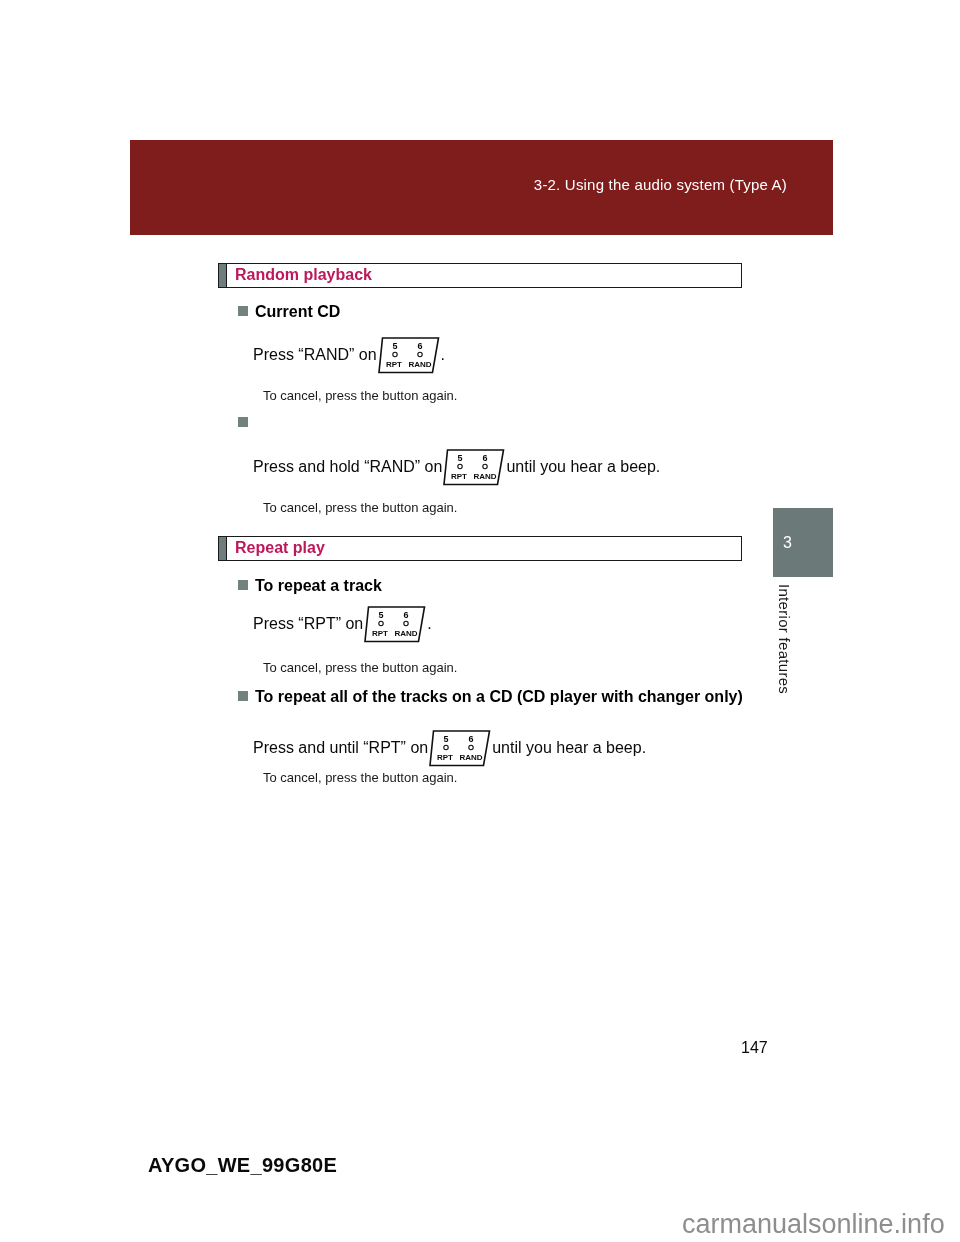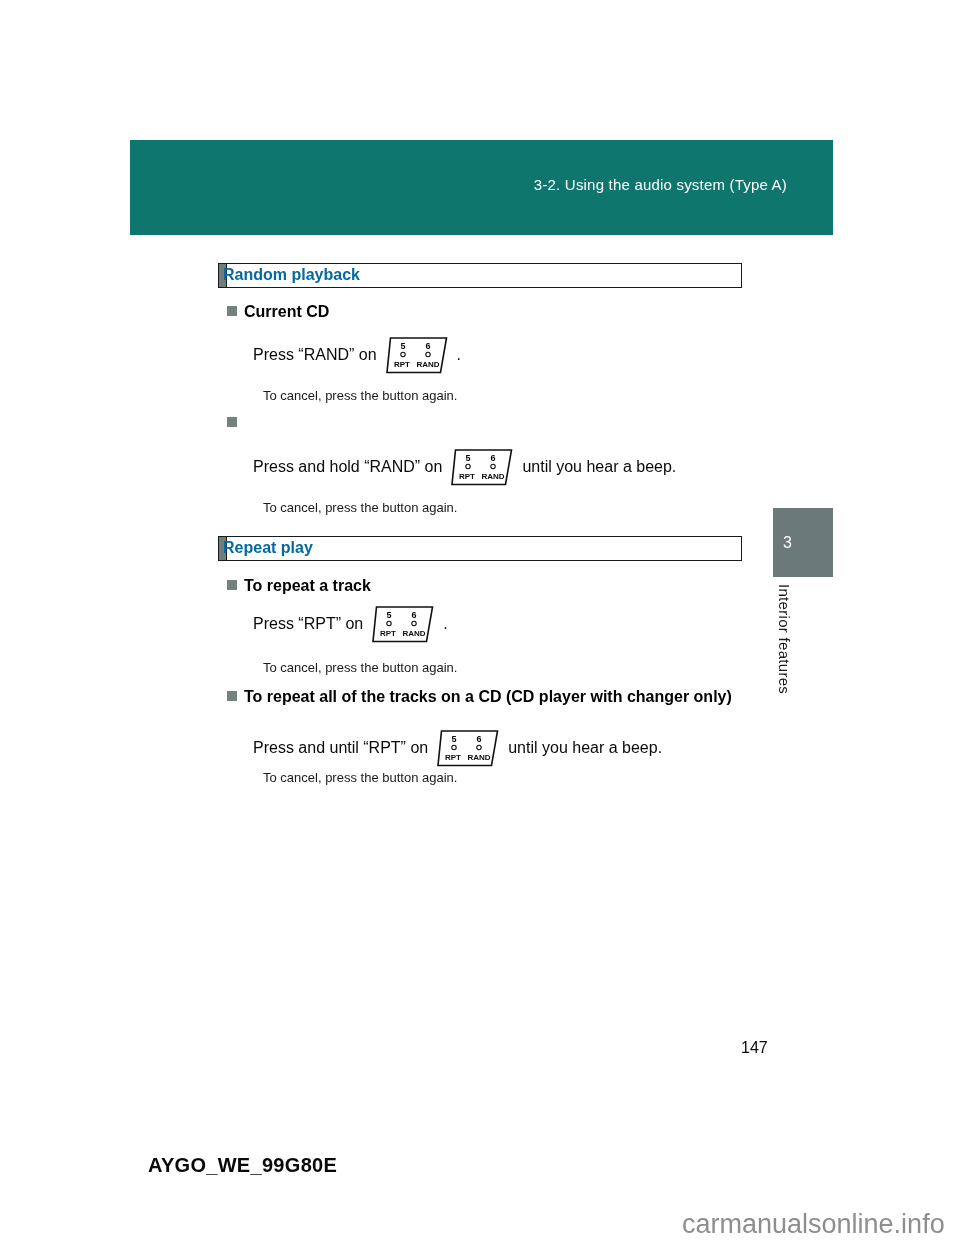--- a/index.html
+++ b/index.html
@@ -9,67 +9,67 @@
     position: relative;
     width: 960px; height: 1242px;
     background: #ffffff;
     overflow: hidden;
   }
 
   
   .header-band {
     position: absolute; left: 130px; top: 140px;
     width: 703px; height: 95px;
-    background: #0f766e;
+    background: #7f1d1d;
   }
   .header-band .band-title {
     position: absolute; right: 46px; top: 36px;
     color: #ffffff; font-size: 15px; letter-spacing: 0.2px;
     white-space: nowrap;
   }
 
   
   .section-box {
     position: absolute; left: 218px; width: 524px; height: 25px;
     background: #ffffff;
     border: 1.5px solid #1a1a1a;
   }
   .section-box .accent {
     position: absolute; left: 0; top: 0; bottom: 0; width: 8px;
     background: #6f7e7c; border-right: 1px solid #1a1a1a;
   }
   .section-box .box-title {
-    position: absolute; left: 4px; top: 2px;
-    font-size: 16px; font-weight: bold; color: #0369a1;
+    position: absolute; left: 16px; top: 2px;
+    font-size: 16px; font-weight: bold; color: #be185d;
     white-space: nowrap;
   }
   #box-random { top: 263px; }
   #box-repeat { top: 536px; }
 
   
   .h-item {
-    position: absolute; left: 241px; width: 504px;
+    position: absolute; left: 252px; width: 504px;
     padding-left: 3px; text-indent: -17px;
     font-size: 16px; font-weight: bold; color: #000;
     line-height: 20px; text-align: justify;
   }
   .bullet {
     display: inline-block; width: 10px; height: 10px;
     background: #74827f; margin-right: 7px;
     transform: translateY(-1px);
   }
   #h-current-cd  { top: 302px; }
   #h-all-cds     { top: 413px; }
   #h-repeat-track{ top: 576px; }
   #h-repeat-all  { top: 687px; }
 
   
   .instr-row {
     position: absolute; left: 253px; height: 44px;
-    display: flex; align-items: center; gap: 9px;
+    display: flex; align-items: center; gap: 1px;
     font-size: 16px; color: #0a0a0a; white-space: nowrap;
   }
   #row-rand      { top: 333px; }
   #row-rand-hold { top: 445px; }
   #row-rpt       { top: 602px; }
   #row-rpt-hold  { top: 726px; }
 
   .key-icon { display: block; flex: 0 0 auto; }
   .key-icon text {
     font-family: "Liberation Sans", sans-serif;

